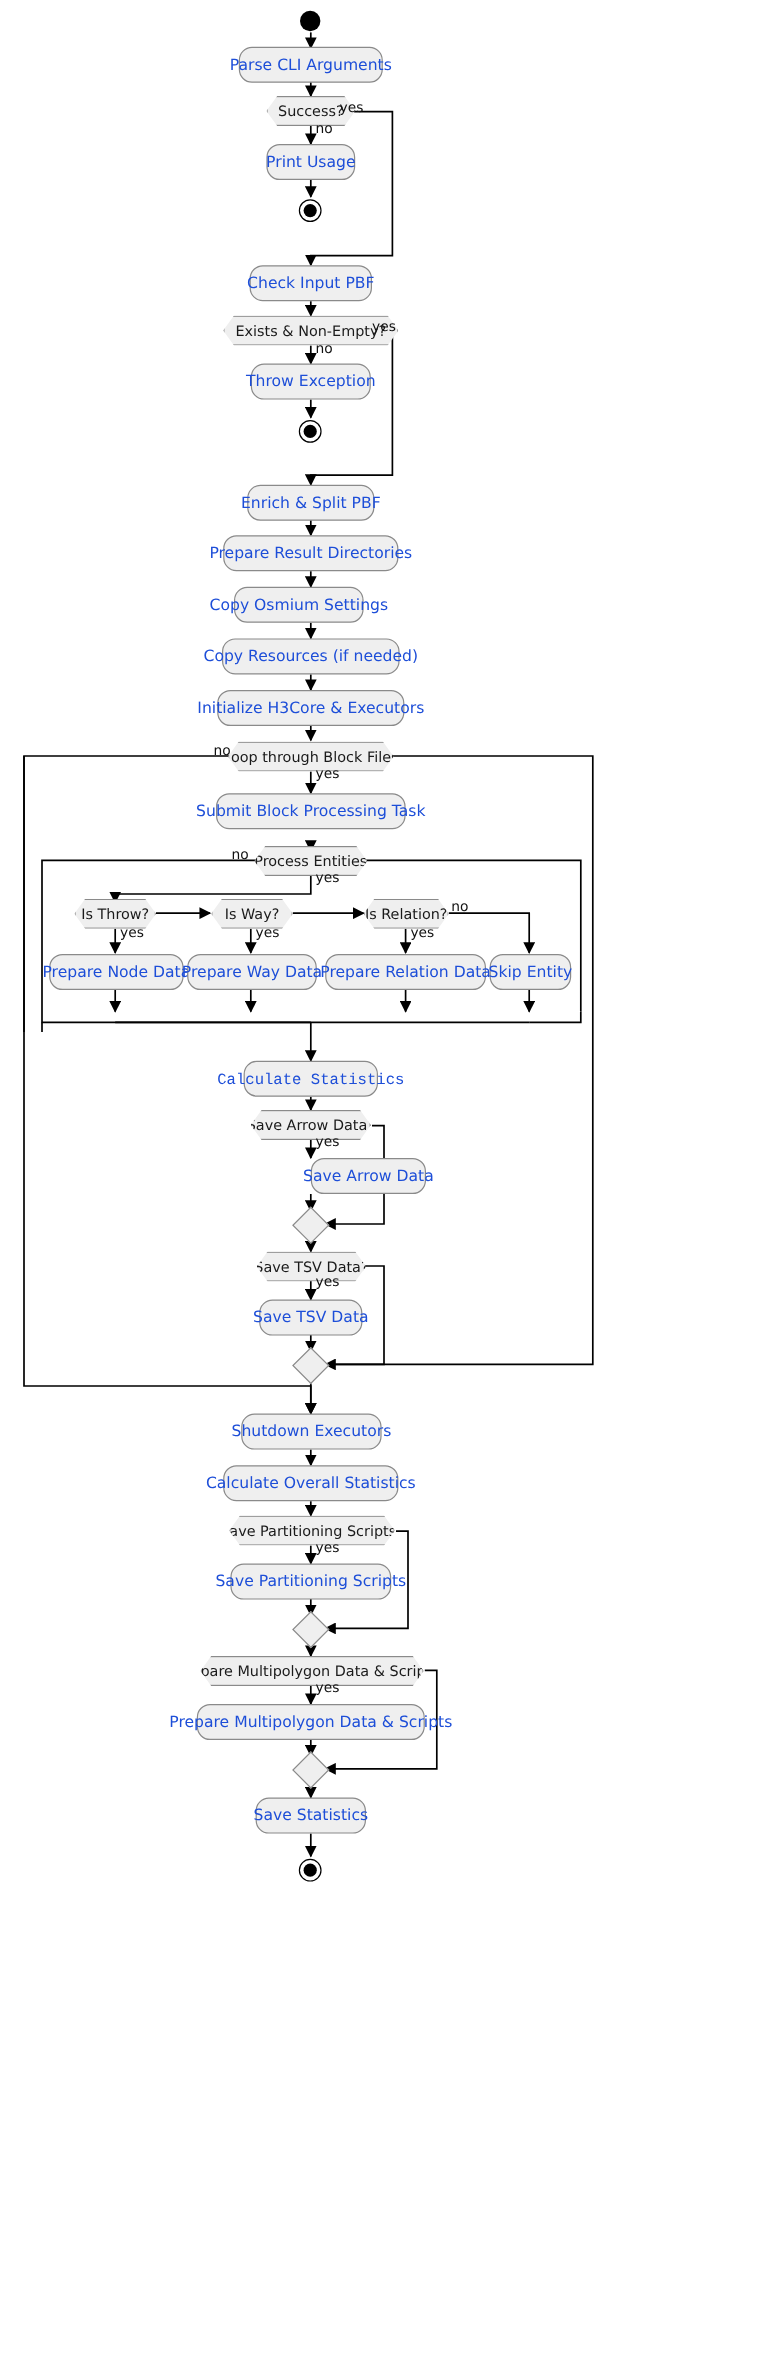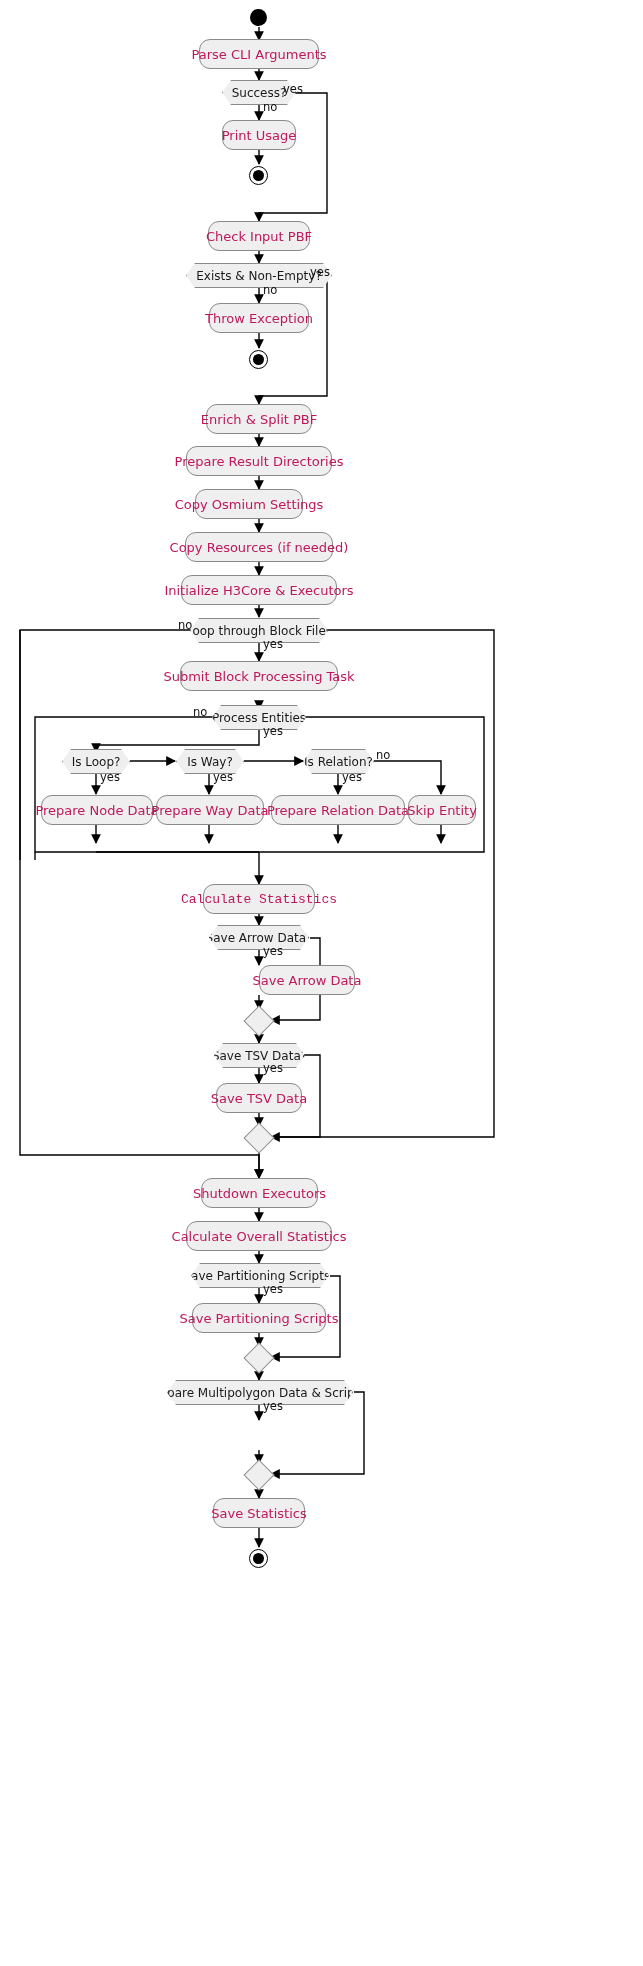--- a/index.html
+++ b/index.html
@@ -5,21 +5,21 @@
   html,body{margin:0;padding:0;background:#fff;}
   body{width:643px;height:1966px;position:relative;font-family:"DejaVu Sans","Liberation Sans",sans-serif;}
   #stage{position:absolute;left:0;top:0;width:643px;height:1966px;overflow:hidden;}
   svg#wires{position:absolute;left:0;top:0;width:643px;height:1966px;}
 
   .node{position:absolute;box-sizing:border-box;display:flex;align-items:center;
         justify-content:center;white-space:nowrap;}
 
   
   .act{background:#EFEFEF;border:1px solid #8A8A8A;border-radius:11px;
-       height:30px;font-size:13px;color:#be185d;padding:0 13px;}
+       height:30px;font-size:13px;color:#1d4ed8;padding:0 13px;}
 
   
   .dec{background:#EFEFEF;height:25px;font-size:12px;color:#1a1a1a;padding:0 16px;
        border:1px solid #8A8A8A;
        clip-path:polygon(9px 0,calc(100% - 9px) 0,100% 50%,calc(100% - 9px) 100%,9px 100%,0 50%);}
 
   
   .merge{background:#EFEFEF;border:1px solid #8A8A8A;width:22px;height:22px;
          transform:rotate(45deg);}
 
@@ -184,21 +184,21 @@
   <div class="node dec" style="left:190px;top:618px;width:138px;">Loop through Block Files</div>
   <div class="elabel" style="left:178px;top:618px;">no</div>
   <div class="elabel" style="left:263px;top:637px;">yes</div>
 
   <div class="node act" style="left:180px;top:661px;width:158px;">Submit Block Processing Task</div>
 
   <div class="node dec" style="left:212px;top:705px;width:94px;">Process Entities</div>
   <div class="elabel" style="left:193px;top:705px;">no</div>
   <div class="elabel" style="left:263px;top:724px;">yes</div>
 
-  <div class="node dec" style="left:62px;top:749px;width:68px;">Is Loop?</div>
+  <div class="node dec" style="left:62px;top:749px;width:68px;">Is Throw?</div>
   <div class="elabel" style="left:100px;top:770px;">yes</div>
 
   <div class="node dec" style="left:176px;top:749px;width:68px;">Is Way?</div>
   <div class="elabel" style="left:213px;top:770px;">yes</div>
 
   <div class="node dec" style="left:303px;top:749px;width:71px;">Is Relation?</div>
   <div class="elabel" style="left:376px;top:748px;">no</div>
   <div class="elabel" style="left:342px;top:770px;">yes</div>
 
   <div class="node act" style="left:41px;top:795px;width:112px;">Prepare Node Data</div>
@@ -229,20 +229,21 @@
   <div class="node dec" style="left:191px;top:1263px;width:138px;">Save Partitioning Scripts?</div>
   <div class="elabel" style="left:263px;top:1282px;">yes</div>
 
   <div class="node act" style="left:192px;top:1303px;width:134px;">Save Partitioning Scripts</div>
 
   <div class="node merge" style="left:248px;top:1347px;"></div>
 
   <div class="node dec" style="left:167px;top:1380px;width:186px;">Prepare Multipolygon Data &amp; Scripts?</div>
   <div class="elabel" style="left:263px;top:1399px;">yes</div>
 
+  <div class="node act" style="left:164px;top:1420px;width:190px;">Prepare Multipolygon Data &amp; Scripts</div>
 
   <div class="node merge" style="left:248px;top:1464px;"></div>
 
   <div class="node act" style="left:213px;top:1498px;width:92px;">Save Statistics</div>
 
   <div class="node enddot" style="left:249px;top:1549px;"></div>
 
 </div>
 
 </body></html>

